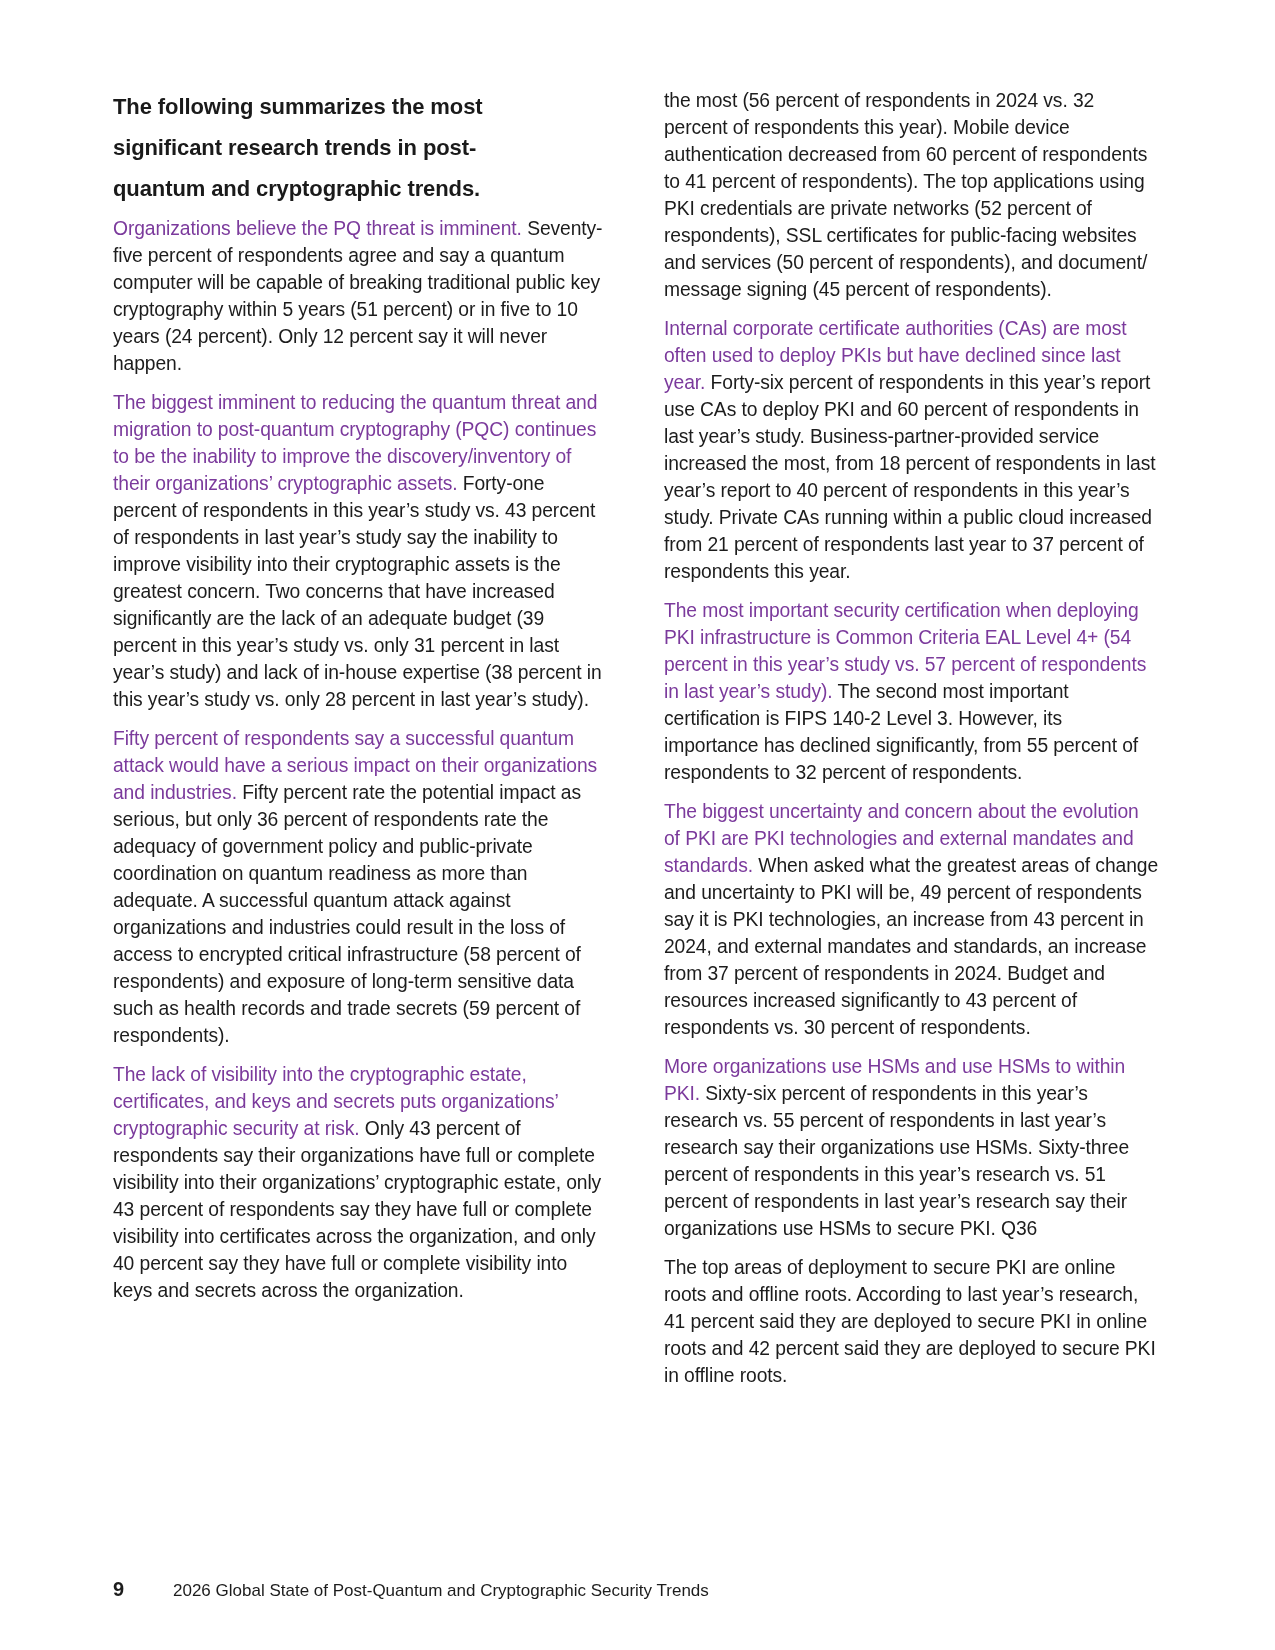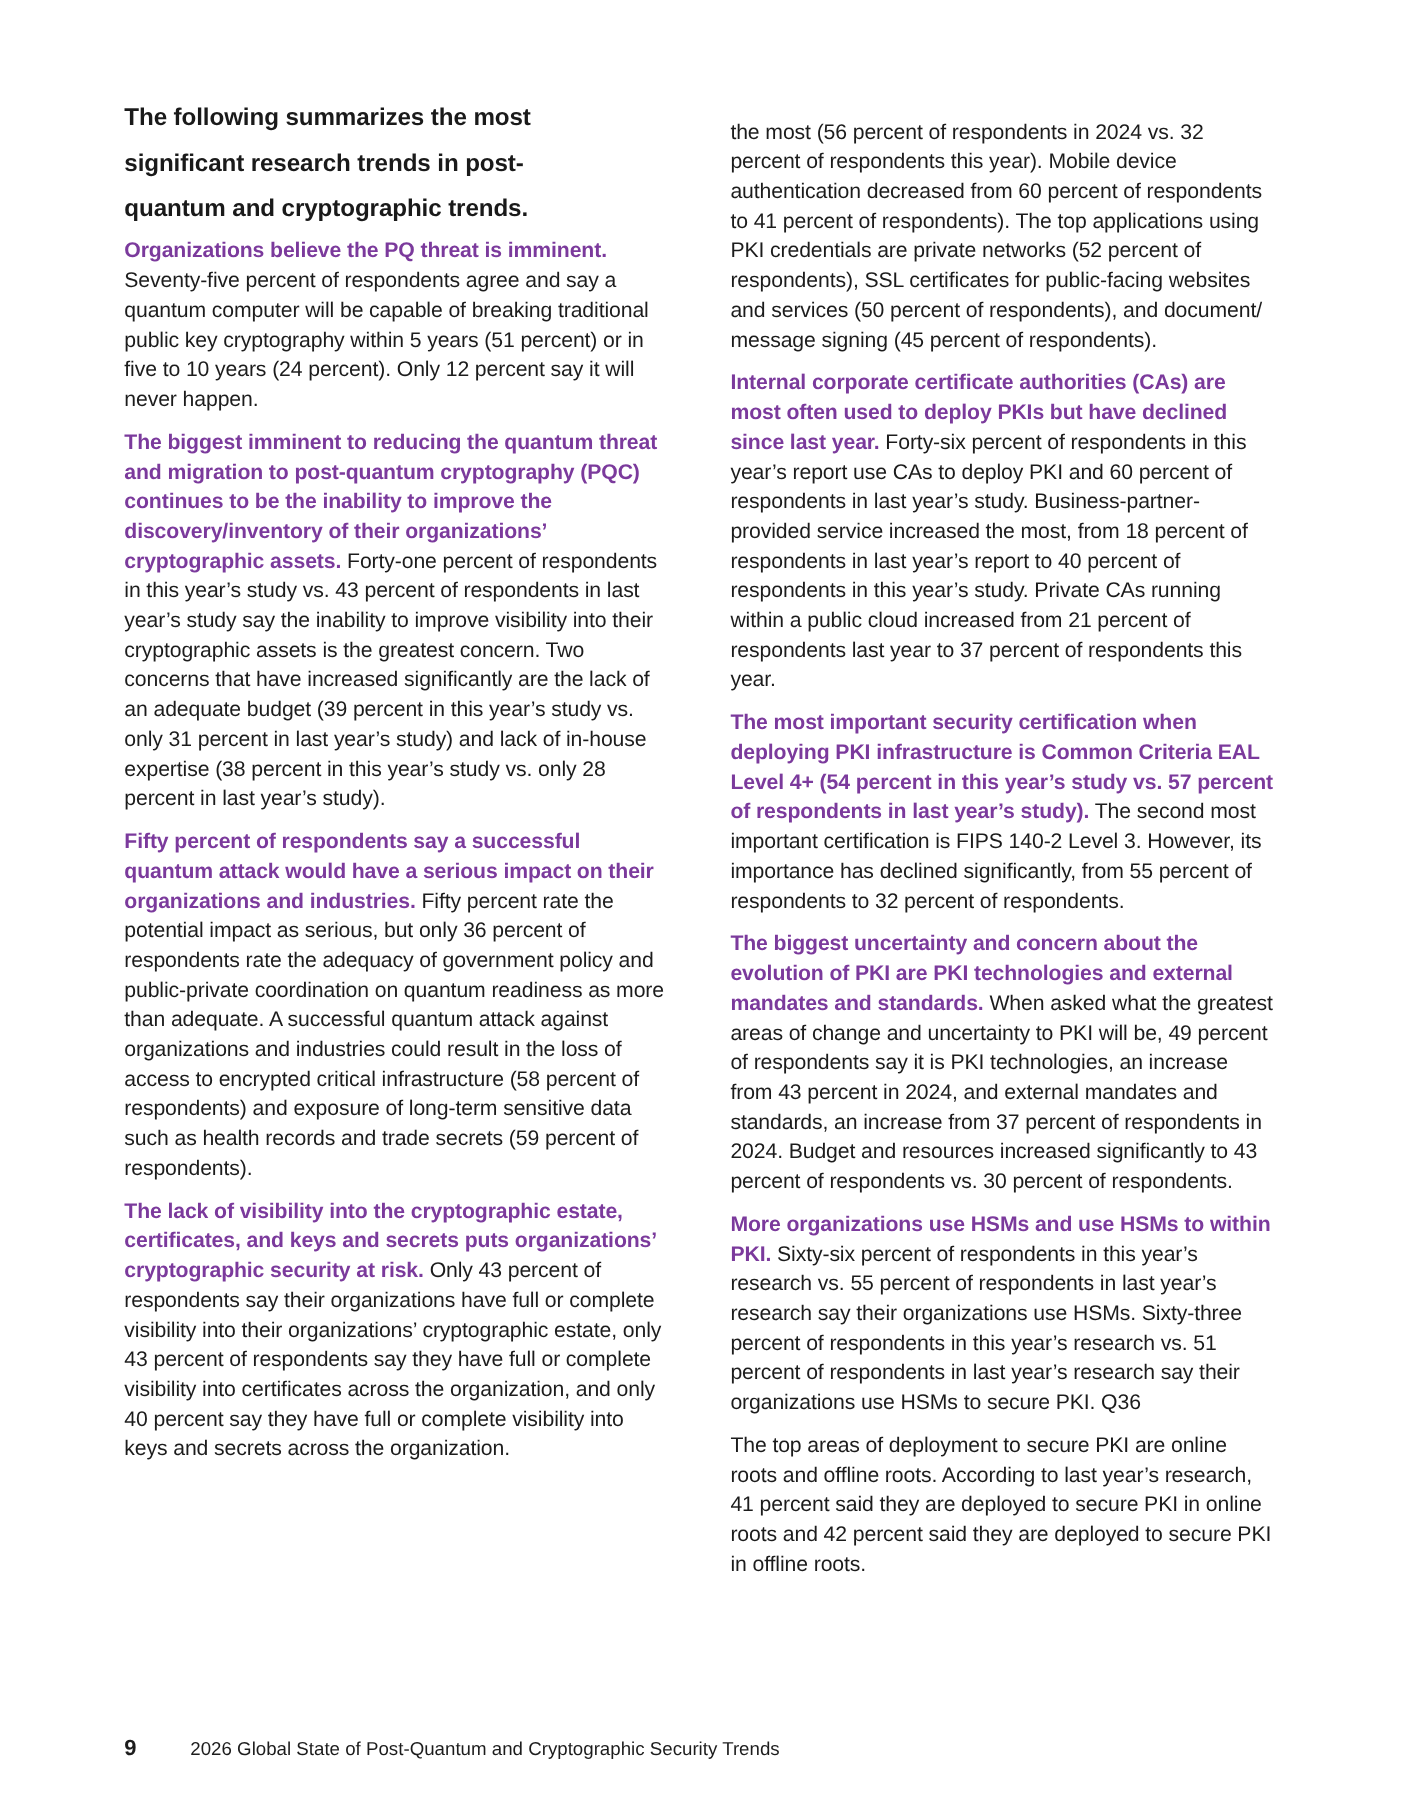--- a/index.html
+++ b/index.html
@@ -13,35 +13,35 @@
     }
     .col {
       position: absolute;
       top: 86px;
       width: 495px;
       font-size: 19.3px;
       line-height: 27px;
       letter-spacing: -0.1px;
     }
     .col-left { left: 113px; }
-    .col-right { left: 664px; top: 87px; margin-top: 20px; }
+    .col-right { left: 664px; top: 87px; }
     .heading {
       font-size: 22px;
       line-height: 41px;
       font-weight: bold;
       color: #1a1a1a;
       margin: 0 0 6px 0;
       width: 420px;
     }
     p.para {
       margin: 0 0 12px 0;
     }
     .lead {
       color: #7b3a9c;
-      font-weight: bold;
+      font-weight: normal;
       text-align: right;
     }
     .footer {
       position: absolute;
       top: 1578px;
       left: 113px;
       font-size: 17px;
       line-height: 22px;
       color: #1c1c1c;
       display: flex;

